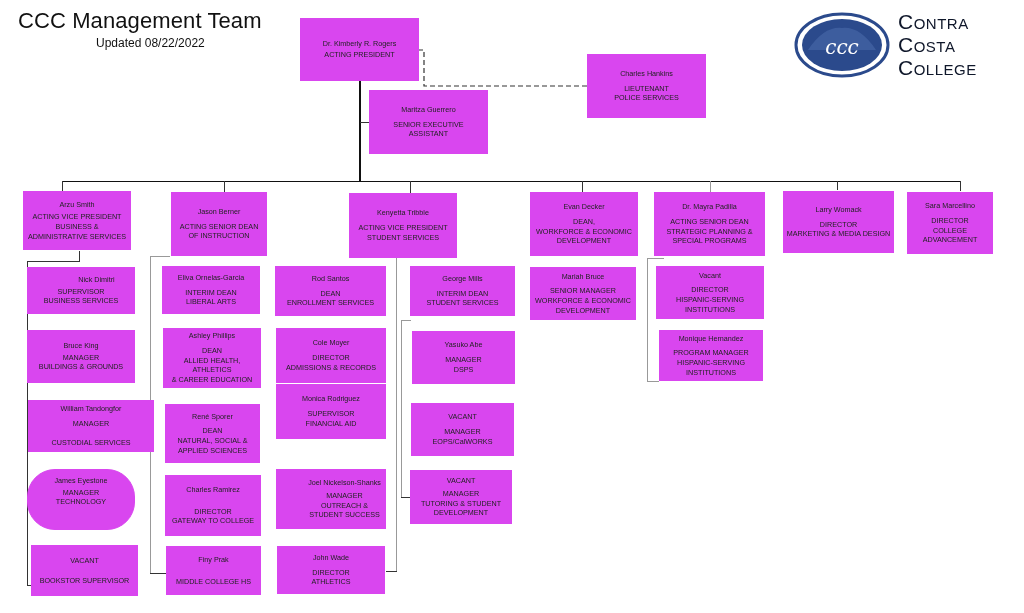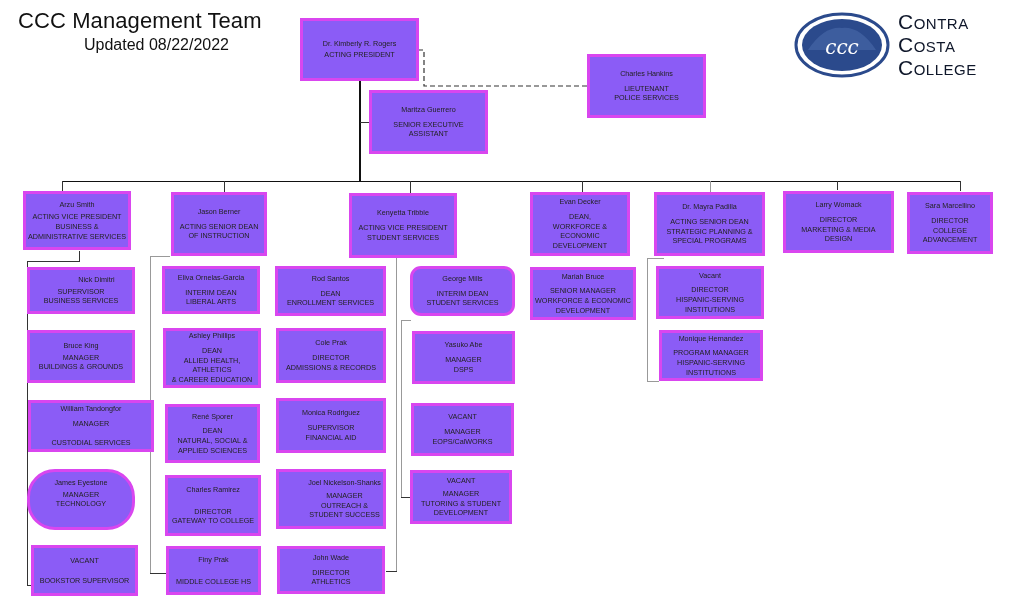--- a/index.html
+++ b/index.html
@@ -1,20 +1,20 @@
 <!DOCTYPE html>
 <html><head>
 <meta charset="utf-8">
 <style>
   html, body { margin:0; padding:0; background:#ffffff; }
   body { width:1024px; height:613px; position:relative; overflow:hidden;
          font-family:"Liberation Sans", sans-serif; color:#111; }
   .title { position:absolute; left:18px; top:8px; font-size:22px; color:#111; letter-spacing:0.1px; }
-  .subtitle { position:absolute; left:84px; top:36px; font-size:16px; color:#111; }
-  .box { position:absolute; border:3px solid #d946ef; background:#8b5cf6; box-sizing:border-box;
+  .subtitle { position:absolute; left:96px; top:36px; font-size:12px; color:#111; }
+  .box { position:absolute; border:1px solid #d946ef; background:#d946ef; box-sizing:border-box;
          display:flex; flex-direction:column; align-items:center; justify-content:center;
          text-align:center; font-size:7.2px; line-height:1.35; color:#222; padding:2px; }
   .box .name { margin-bottom:5px; }
   .box .role { white-space:pre-line; }
   .line { position:absolute; background:#333; }
   .line.thin { background:#999; }
   .line.thick { background:#111; }
   .dash { position:absolute; }
   #logo { position:absolute; left:794px; top:12px; }
   .logo-text { position:absolute; left:898px; font-weight:normal; font-size:21px; color:#0f172a;
@@ -94,21 +94,21 @@
 <div class="box" style="left:171px; top:192px; width:96px; height:64px;">
   <div class="name">Jason Berner</div>
   <div class="role">ACTING SENIOR DEAN
 OF INSTRUCTION</div>
 </div>
 <div class="box" style="left:349px; top:193px; width:108px; height:65px;">
   <div class="name">Kenyetta Tribble</div>
   <div class="role">ACTING VICE PRESIDENT
 STUDENT SERVICES</div>
 </div>
-<div class="box" style="left:530px; top:192px; width:100px; height:64px;">
+<div class="box" style="left:530px; top:192px; width:108px; height:64px;">
   <div class="name">Evan Decker</div>
   <div class="role">DEAN,
 WORKFORCE &amp; ECONOMIC
 DEVELOPMENT</div>
 </div>
 <div class="box" style="left:654px; top:192px; width:111px; height:64px;">
   <div class="name">Dr. Mayra Padilla</div>
   <div class="role">ACTING SENIOR DEAN
 STRATEGIC PLANNING &amp;
 SPECIAL PROGRAMS</div>
@@ -176,42 +176,42 @@
   <div class="name" style="margin-bottom:12px;">Finy Prak</div>
   <div class="role">MIDDLE COLLEGE HS</div>
 </div>
 
 <div class="box" style="left:275px; top:266px; width:111px; height:50px;">
   <div class="name">Rod Santos</div>
   <div class="role">DEAN
 ENROLLMENT SERVICES</div>
 </div>
 <div class="box" style="left:276px; top:328px; width:110px; height:55px;">
-  <div class="name">Cole Prak</div>
+  <div class="name">Cole Moyer</div>
   <div class="role">DIRECTOR
 ADMISSIONS &amp; RECORDS</div>
 </div>
-<div class="box" style="left:276px; top:398px; width:110px; height:55px;">
+<div class="box" style="left:276px; top:384px; width:110px; height:55px;">
   <div class="name">Monica Rodriguez</div>
   <div class="role">SUPERVISOR
 FINANCIAL AID</div>
 </div>
 <div class="box" style="left:276px; top:469px; width:110px; height:60px;padding-left:29px;">
   <div class="name" style="margin-bottom:3px;">Joel Nickelson-Shanks</div>
   <div class="role">MANAGER
 OUTREACH &amp;
 STUDENT SUCCESS</div>
 </div>
 <div class="box" style="left:277px; top:546px; width:108px; height:48px;">
   <div class="name">John Wade</div>
   <div class="role">DIRECTOR
 ATHLETICS</div>
 </div>
 
-<div class="box" style="left:410px; top:266px; width:105px; height:50px;border-radius:11px;">
+<div class="box" style="left:410px; top:266px; width:105px; height:50px;">
   <div class="name">George Mills</div>
   <div class="role">INTERIM DEAN
 STUDENT SERVICES</div>
 </div>
 <div class="box" style="left:412px; top:331px; width:103px; height:53px;">
   <div class="name">Yasuko Abe</div>
   <div class="role">MANAGER
 DSPS</div>
 </div>
 <div class="box" style="left:411px; top:403px; width:103px; height:53px;">

